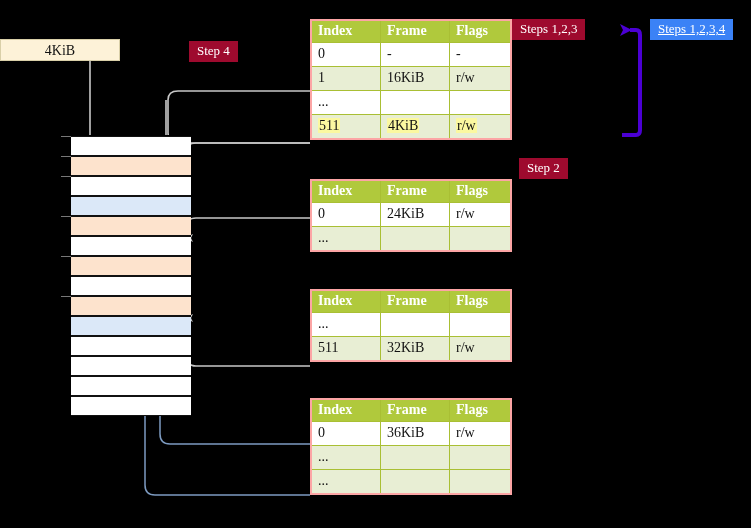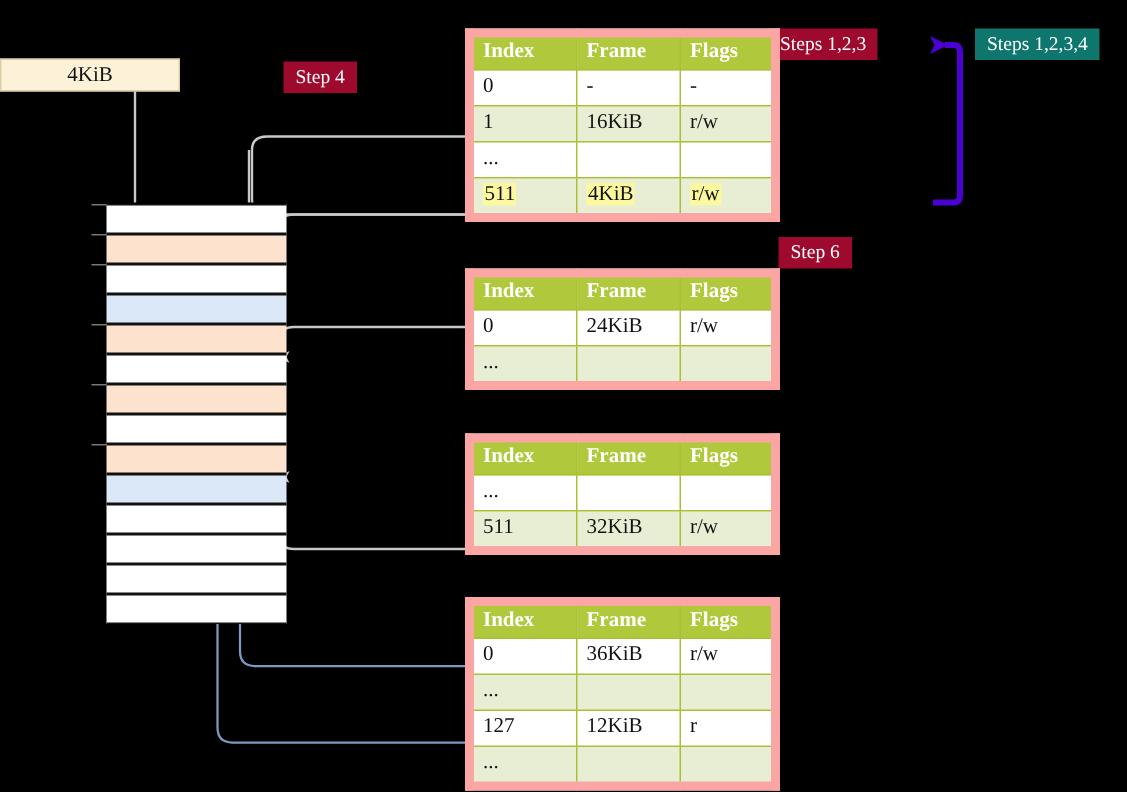--- a/index.html
+++ b/index.html
@@ -43,21 +43,21 @@
   .badge {
     position: absolute;
     color: #ffffff;
     font-size: 13px;
     line-height: 18px;
     padding: 1px 8px 2px 8px;
     white-space: nowrap;
     box-sizing: border-box;
   }
   .badge-red   { background: #9e0a2e; }
-  .badge-blue  { background: #0f766e; }
+  .badge-blue  { background: #3b82f6; text-decoration: underline; }
   #badge-step0        { left: 189px; top: 41px; }
   #badge-step4        { left: 519px; top: 158px; }
   #badge-steps123     { left: 512px; top: 19px; }
   #badge-steps1234    { left: 650px; top: 19px; }
 
   
   #memory {
     position: absolute;
     left: 70px;
     top: 135px;
@@ -83,21 +83,21 @@
     position: absolute;
     width: 10px;
     height: 1px;
     background: #777777;
   }
 
   
   .ptable {
     position: absolute;
     border-collapse: collapse;
-    border: 6px solid #fca5a5;
+    border: 2px solid #fca5a5;
     background: #ffffff;
     font-size: 14px;
     color: #111111;
   }
   .ptable th {
     background: #b0c93c;
     color: #ffffff;
     font-weight: bold;
     text-align: left;
     padding: 2px 6px 3px 6px;
@@ -162,21 +162,21 @@
     <path d="M310,495 L155,495 Q145,495 145,485 L145,218" stroke="#7d9bc1" stroke-width="1.5" fill="none" marker-end="url(#ah-blue-up)"></path>
 
     <path d="M622,135 L636,135 Q640,135 640,130 L640,35 Q640,30 636,30 L630,30" stroke="#4b00d4" stroke-width="4" fill="none" marker-end="url(#ah-violet)"></path>
   </svg>
 
   <div class="kib-box">
     <span>4KiB</span>
   </div>
 
   <div id="badge-step0" class="badge badge-red">Step 4</div>
-  <div id="badge-step4" class="badge badge-red">Step 6</div>
+  <div id="badge-step4" class="badge badge-red">Step 2</div>
   <div id="badge-steps123" class="badge badge-red">Steps 1,2,3</div>
   <div id="badge-steps1234" class="badge badge-blue">Steps 1,2,3,4</div>
 
   <div id="memory">
       <div class="mem-row mem-white" style="top: 0px;"></div>
       <div class="mem-tick" style="left: -10px; top: 0px;"></div>
       <div class="mem-row mem-orange" style="top: 20px;"></div>
       <div class="mem-tick" style="left: -10px; top: 20px;"></div>
       <div class="mem-row mem-white" style="top: 40px;"></div>
       <div class="mem-tick" style="left: -10px; top: 40px;"></div>
@@ -281,25 +281,20 @@
         <tr class="plain">
           <td class="col-index">0</td>
           <td class="col-frame">36KiB</td>
           <td class="col-flags">r/w</td>
         </tr>
         <tr class="alt">
           <td class="col-index">...</td>
           <td class="col-frame"></td>
           <td class="col-flags"></td>
         </tr>
-        <tr class="plain">
-          <td class="col-index">127</td>
-          <td class="col-frame">12KiB</td>
-          <td class="col-flags">r</td>
-        </tr>
         <tr class="alt">
           <td class="col-index">...</td>
           <td class="col-frame"></td>
           <td class="col-flags"></td>
         </tr>
       </tbody>
     </table>
 
 </div>
 

